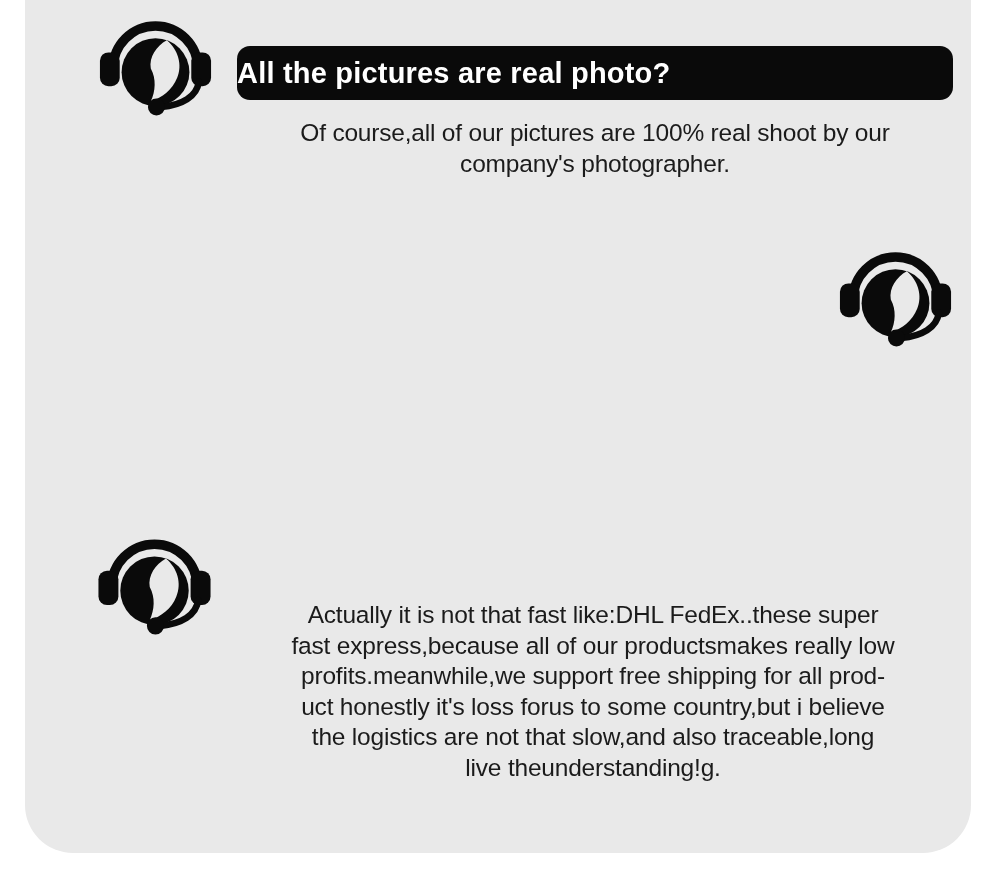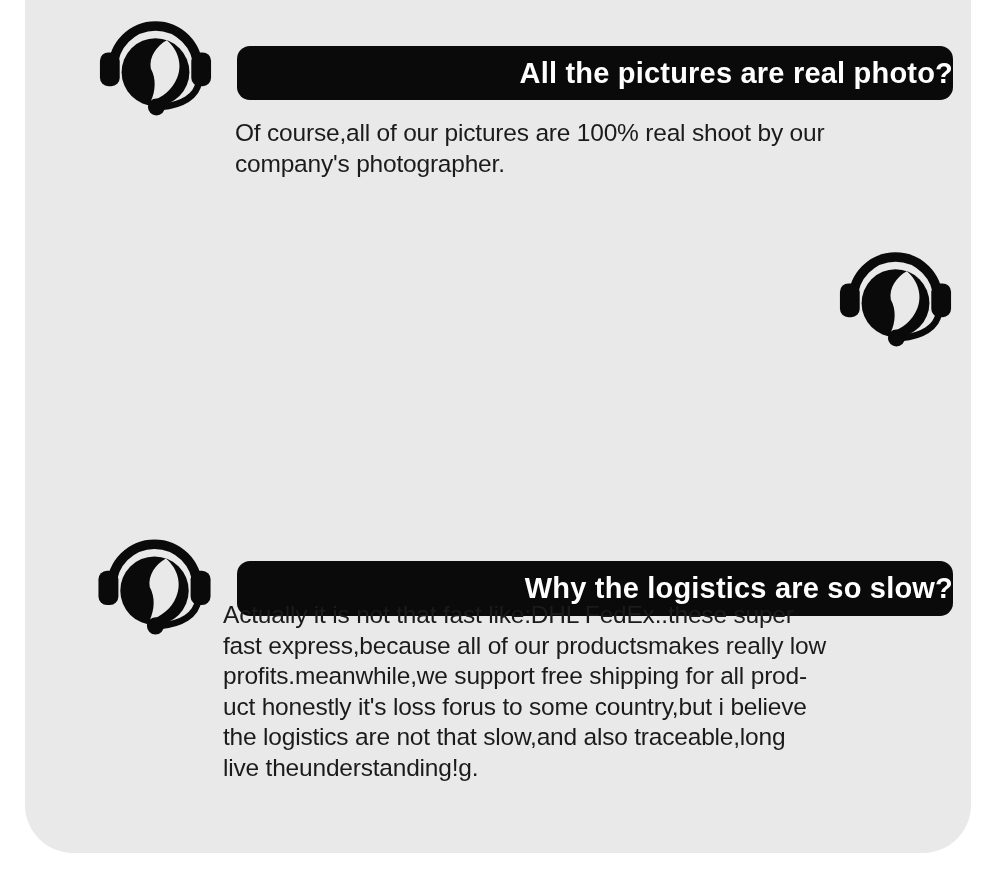--- a/index.html
+++ b/index.html
@@ -32,33 +32,33 @@
   .banner {
     position: absolute;
     background: #0a0a0a;
     border-radius: 13px;
     color: #ffffff;
     font-weight: 700;
     font-size: 29px;
     letter-spacing: 0.2px;
     display: flex;
     align-items: center;
-    justify-content: flex-end;
+    justify-content: flex-start;
     text-align: center;
     white-space: pre-line;
   }
   .banner1 { left: 212px; top: 46px;  width: 716px; height: 54px; }
   .banner2 { left: 73px;  top: 274px; width: 716px; height: 98px; line-height: 41px; }
   .banner3 { left: 212px; top: 561px; width: 716px; height: 55px; }
   .answer {
     position: absolute;
     color: #1b1b1b;
     font-size: 24.5px;
     letter-spacing: -0.2px;
-    text-align: left;
+    text-align: center;
     white-space: pre-line;
   }
   .answer1 { left: 210px; top: 117px; width: 720px; line-height: 31px; }
   .answer2 { left: 72px;  top: 397px; width: 722px; line-height: 31px; }
   .answer3 { left: 198px; top: 600px; width: 740px; line-height: 30.5px; }
 </style>
 </head>
 <body>
 
 <svg width="0" height="0" style="position:absolute" aria-hidden="true">
@@ -98,23 +98,20 @@
       <svg>
           <use href="#cs-headset"></use>
         </svg>
     </div>
 
     <div class="cs-icon icon3">
       <svg>
           <use href="#cs-headset"></use>
         </svg>
     </div>
-    <div class="banner banner3">
-      <span>Why the logistics are so slow?</span>
-    </div>
     <div class="answer answer3">Actually it is not that fast like:DHL FedEx..these super
 fast express,because all of our productsmakes really low
 profits.meanwhile,we support free shipping for all prod-
 uct honestly it's loss forus to some country,but i believe
 the logistics are not that slow,and also traceable,long
 live theunderstanding!g.</div>
 
   </div>
 </div>
 

